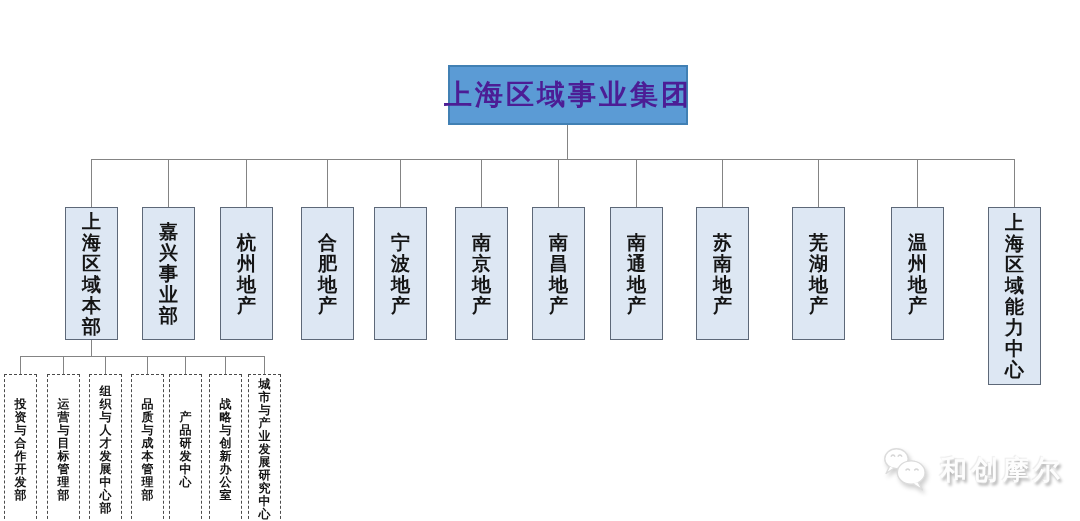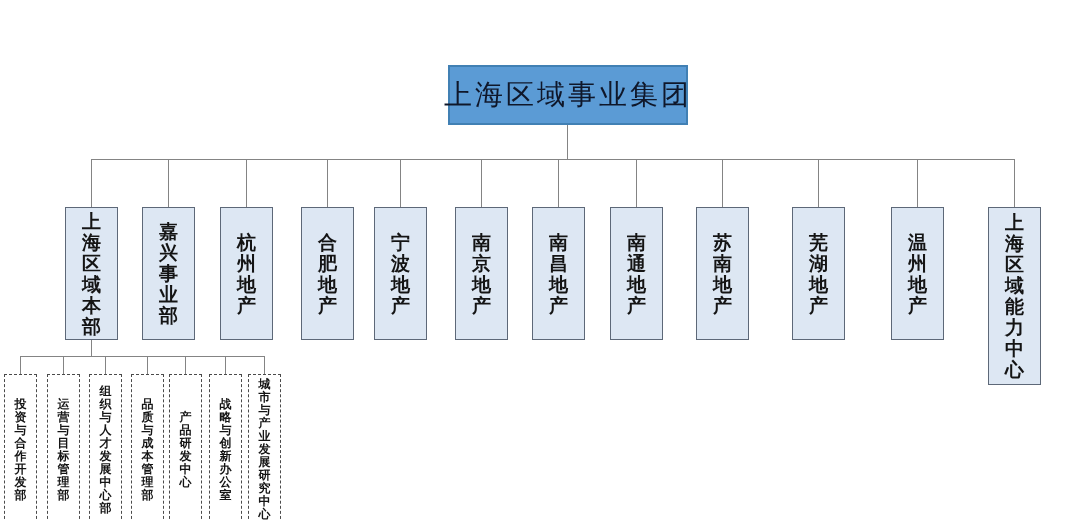--- a/index.html
+++ b/index.html
@@ -11,21 +11,21 @@
   .hline{height:1px;}
   .vline{width:1px;}
 
   .box{position:absolute;box-sizing:border-box;display:flex;align-items:center;justify-content:center;}
 
   .root{
     left:448px;top:65px;width:240px;height:60px;
     background:#5b9bd5;border:2px solid #4180b4;
   }
   .root .hlabel{
-    color:#0f172a;font-size:28px;font-weight:normal;letter-spacing:3px;white-space:nowrap;
+    color:#4c1d95;font-size:28px;font-weight:bold;letter-spacing:3px;white-space:nowrap;
   }
 
   .l2{
     top:207px;width:53px;height:133px;
     background:#dde7f3;border:1px solid #5d6878;
   }
   .l2.tall{height:178px;}
 
   .l3{
     top:374px;width:33px;height:150px;
@@ -267,14 +267,31 @@
         <span>业</span>
         <span>发</span>
         <span>展</span>
         <span>研</span>
         <span>究</span>
         <span>中</span>
         <span>心</span>
       </span>
     </div>
 
+  <div class="watermark">
+    <svg class="wm-icon" width="52" height="52" viewBox="0 0 60 60">
+      <g fill="#ffffff" stroke="#dcdcdc" stroke-width="1.6">
+        <ellipse cx="19" cy="17" rx="13.5" ry="11.5"></ellipse>
+        <path d="M11 26 L7 34 L16 28" stroke-linejoin="round"></path>
+        <ellipse cx="36" cy="33" rx="16" ry="13.5"></ellipse>
+        <path d="M44 44 L49 53 L38 46" stroke-linejoin="round"></path>
+      </g>
+      <g fill="none" stroke="#d6d6d6" stroke-width="1.8" stroke-linecap="round">
+        <path d="M13 14 q2 -2.5 4 0"></path>
+        <path d="M21 14 q2 -2.5 4 0"></path>
+        <path d="M30 30 q2 -2.5 4 0"></path>
+        <path d="M40 30 q2 -2.5 4 0"></path>
+      </g>
+    </svg>
+    <span class="wm-text">和创摩尔</span>
+  </div>
 
 </div>
 
 </body></html>

